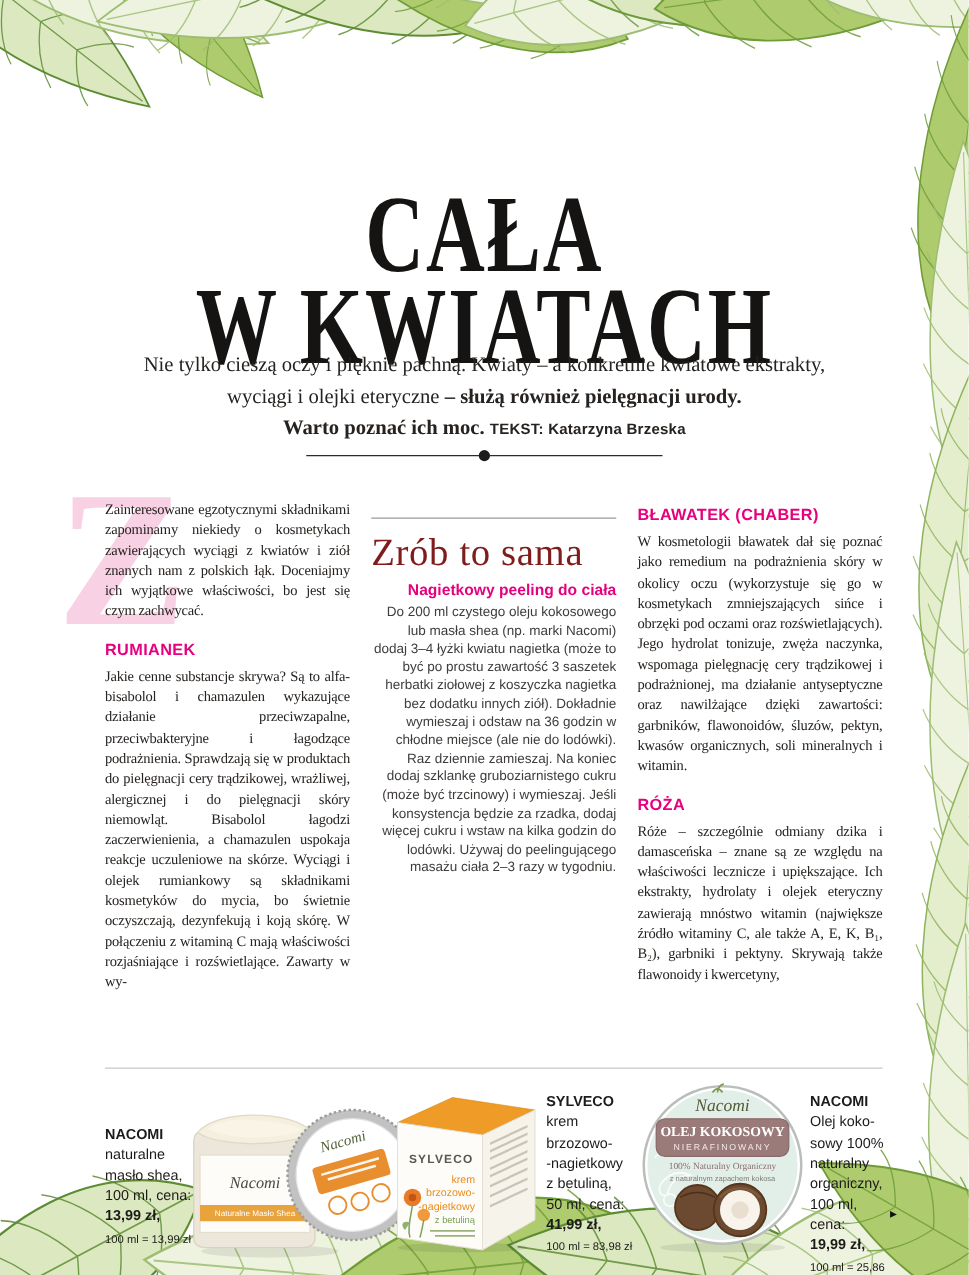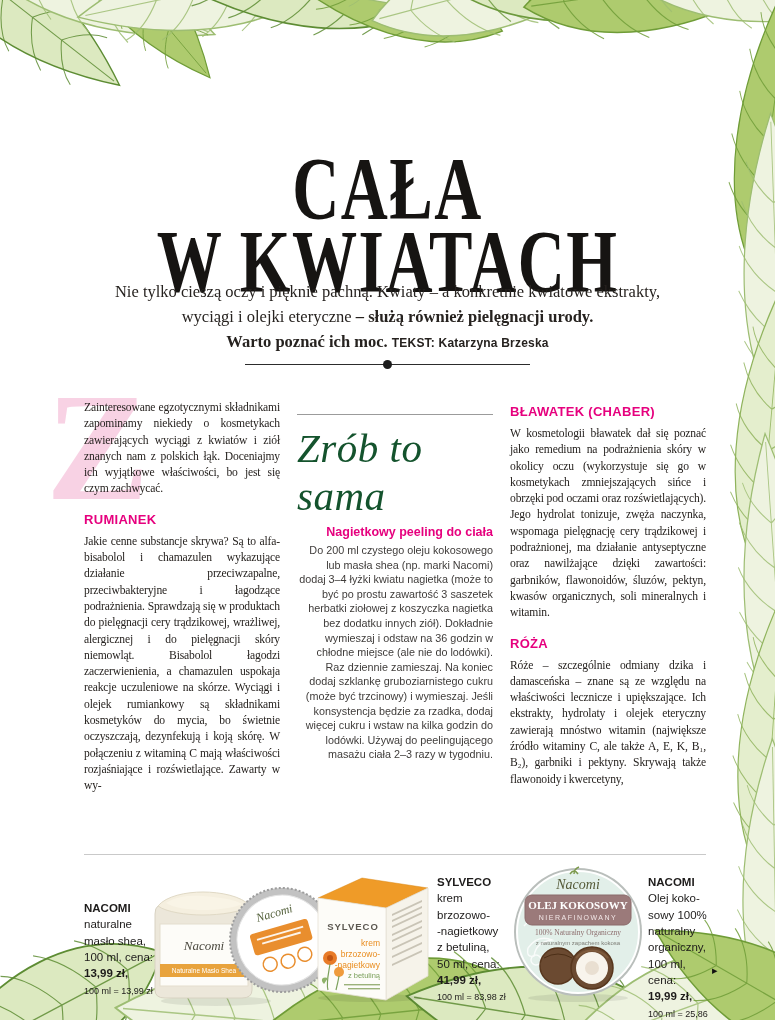--- a/index.html
+++ b/index.html
@@ -18,21 +18,21 @@
   .divider .dot{position:absolute;left:50%;top:-5.5px;width:9px;height:9px;margin-left:-4.5px;border-radius:50%;background:#1c1c1c;}
 
   
   .cols{position:absolute;top:356px;left:84px;width:624px;display:flex;gap:17px;}
   .col{width:196px;position:relative;}
   .body-txt{font-size:11.6px;line-height:16.3px;text-align:justify;letter-spacing:-0.15px;word-spacing:-0.5px;margin:0;color:#26221f;position:relative;z-index:1;}
   .pink-head{font-family:"Liberation Sans","DejaVu Sans",sans-serif;font-weight:bold;font-size:13px;color:#e6007e;text-align:left;letter-spacing:0.3px;margin:14px 0 7px 0;position:relative;z-index:1;}
   .pink-head.first{margin-top:4px;}
   .dropcap{position:absolute;left:-38px;top:-30px;font-size:155px;line-height:1;font-weight:bold;color:#f8d2e4;z-index:0;}
   .diy{border-top:1px solid #9b9b9b;margin-top:14px;padding-top:9px;}
-  .diy-title{font-size:41px;letter-spacing:0.5px;color:#14532d;margin:0 0 5px 0;font-weight:normal;font-style:italic;}
+  .diy-title{font-size:31px;letter-spacing:0.5px;color:#7f1d1d;margin:0 0 5px 0;font-weight:normal;}
   .diy-sub{font-family:"Liberation Sans","DejaVu Sans",sans-serif;font-weight:bold;font-size:12.5px;color:#e6007e;margin:0 0 4px 0;text-align:right;}
   .diy-body{font-family:"Liberation Sans","DejaVu Sans",sans-serif;font-size:10.8px;line-height:14.6px;color:#3f3c3a;margin:0;text-align:right;}
   .rule-products{position:absolute;top:810px;left:84px;width:622px;border-top:1px solid #c9c9c9;}
 
   
   .products{position:absolute;top:814px;left:0;width:775px;height:150px;}
   .pcap{position:absolute;font-family:"Liberation Sans","DejaVu Sans",sans-serif;font-size:11.5px;line-height:1.42;color:#1d1b1a;}
   .pcap .brand{font-weight:bold;font-size:11.5px;display:block;}
   .pcap .desc{white-space:pre-line;display:block;}
   .pcap .price{font-weight:bold;display:block;}

